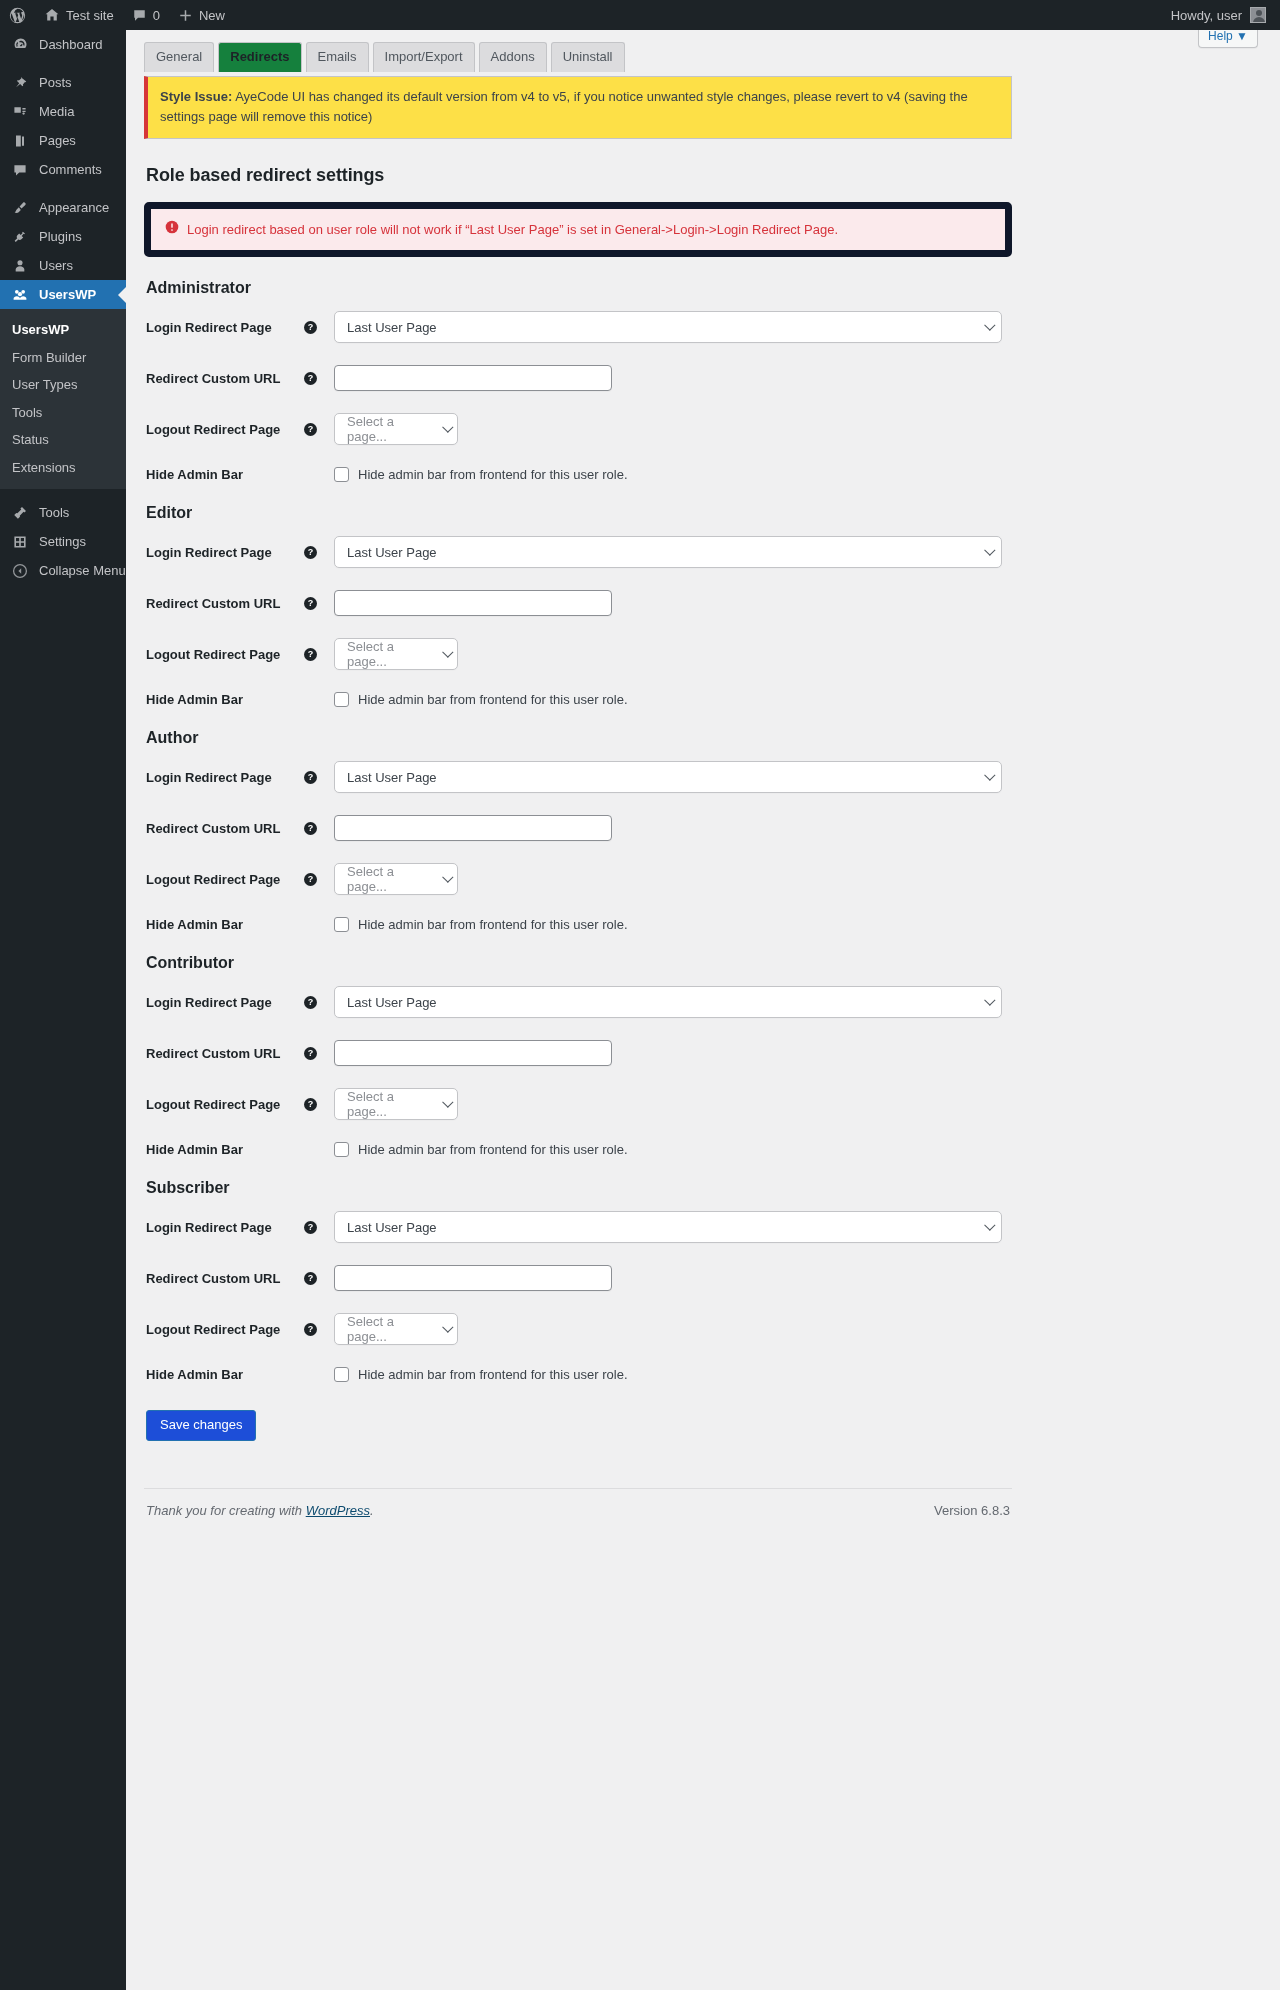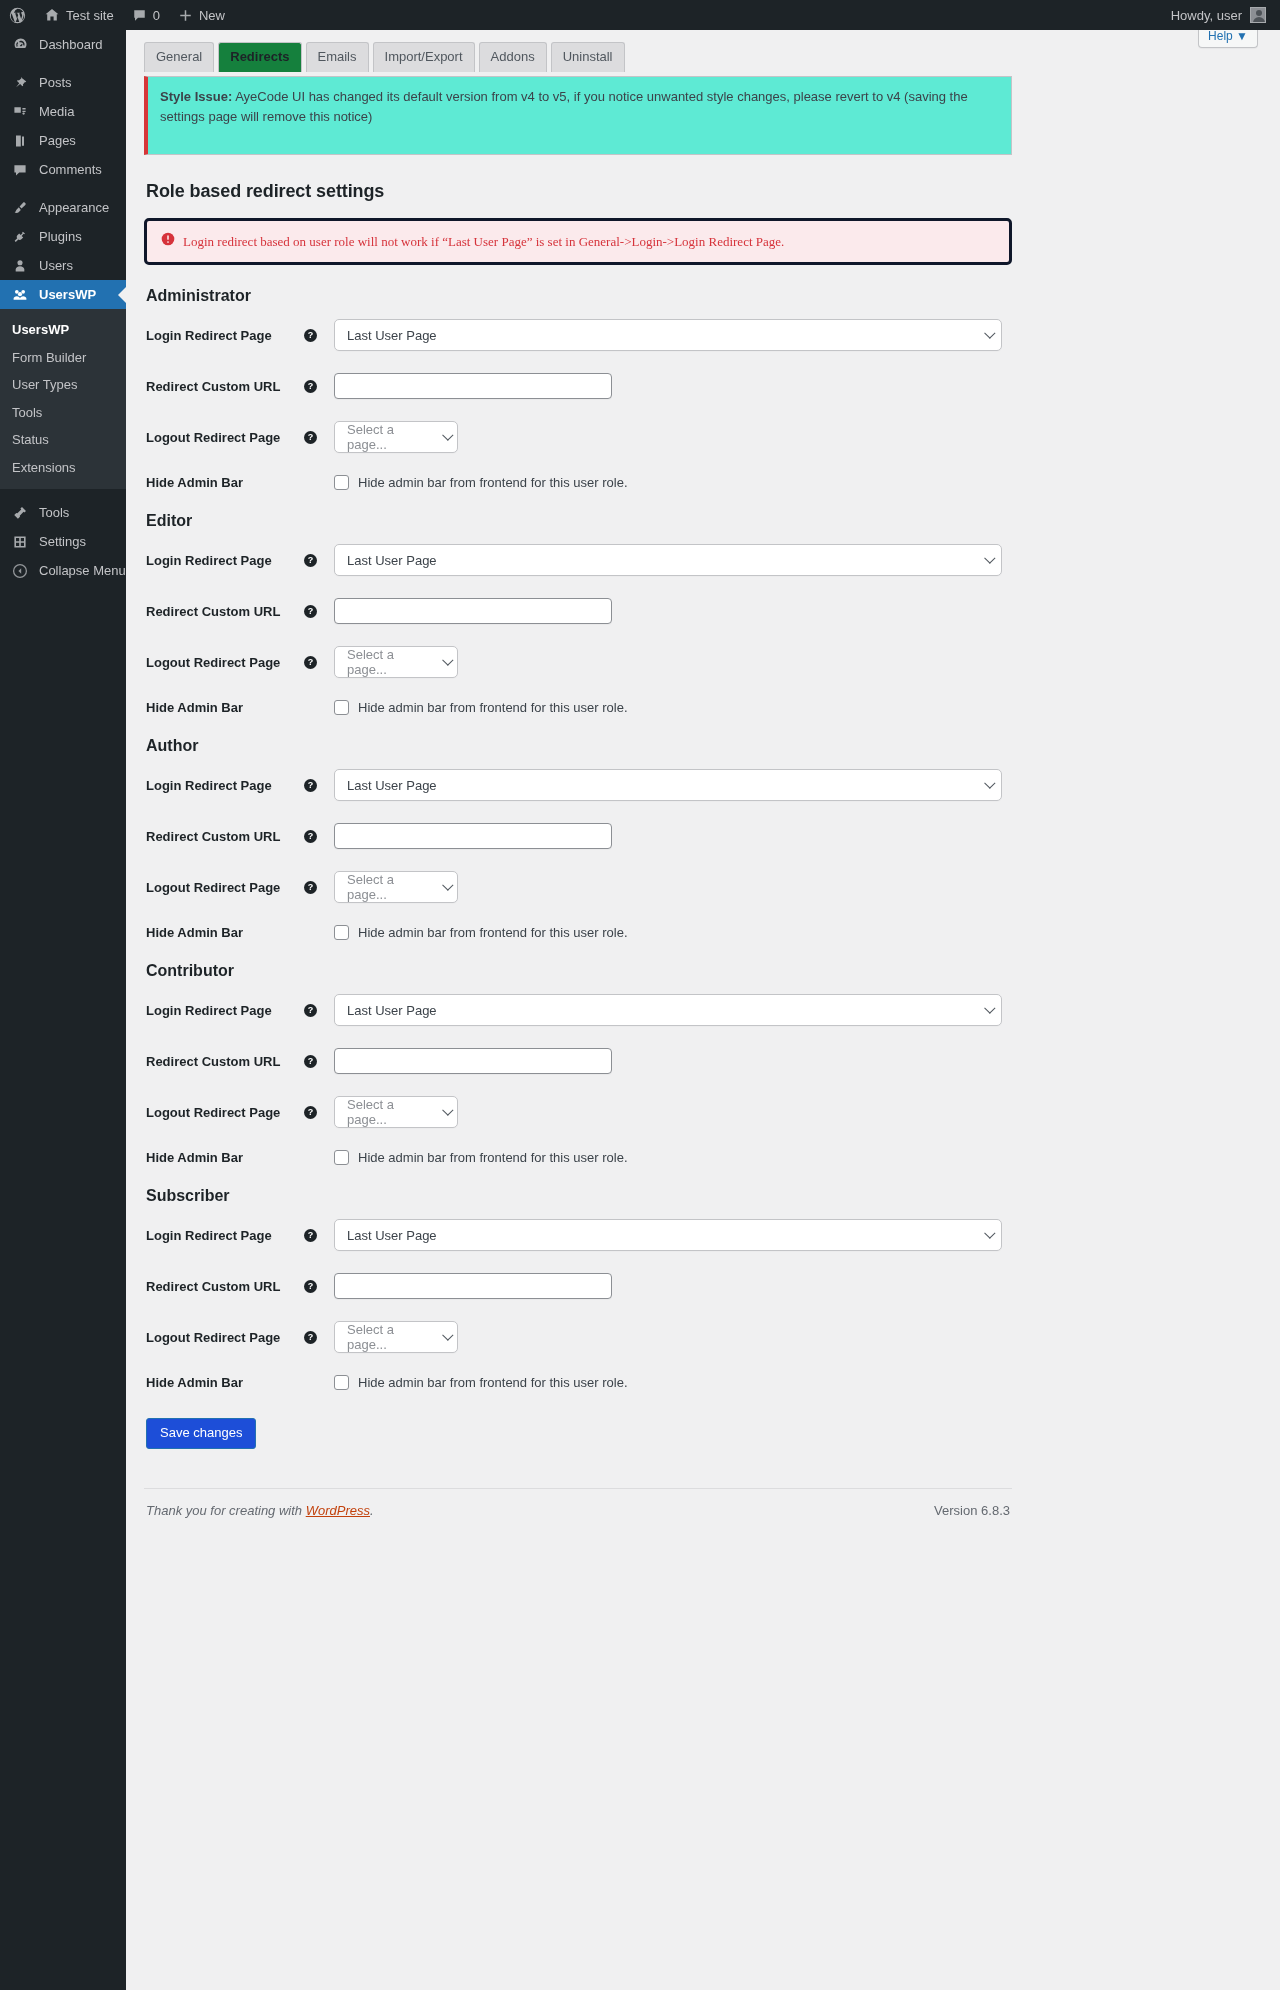--- a/index.html
+++ b/index.html
@@ -71,39 +71,39 @@
   }
   .tab.active{ background:#15803d; color:#1d2327; font-weight:700; border-color:#c3c4c7; }
 
   .panel{
     position:absolute; left:18px; top:46px; width:868px;
     background:#f0f0f1;
   }
 
   
   .notice{
-    background:#5eead4; border:1px solid #c3c4c7; border-left:4px solid #d63638;
-    padding:10px 12px 28px; margin:0 0 0 0;
+    background:#fde047; border:1px solid #c3c4c7; border-left:4px solid #d63638;
+    padding:10px 12px 12px; margin:0 0 0 0;
     font-size:13px; color:#3c434a; line-height:1.5;
   }
   .notice .btn{
     display:inline-block; margin-top:9px; background:#2271b1; color:#fff;
     border:1px solid #2271b1; border-radius:3px; padding:5px 11px; font-size:13px;
     line-height:1.2;
   }
 
   .sect-title{
     font-size:18px; font-weight:700; color:#1d2327;
     margin:26px 0 16px 2px; letter-spacing:-.1px;
   }
 
   .alert-danger{
-    background:#fbeaec; border:3px solid #0f172a; border-radius:5px;
+    background:#fbeaec; border:7px solid #0f172a; border-radius:5px;
     padding:11px 14px; color:#d6333b; font-size:13px; line-height:1.4;
-    display:flex; align-items:center; gap:8px; margin-bottom:14px;font-family:Liberation Serif, serif;
+    display:flex; align-items:center; gap:8px; margin-bottom:14px;
   }
   .alert-danger .ic{ flex:0 0 auto; }
 
   .role-title{
     font-size:16px; font-weight:700; color:#1d2327;
     margin:22px 0 14px 2px;
   }
 
   .frow{ display:flex; align-items:center; margin-bottom:22px; }
   .flabel{
@@ -149,21 +149,21 @@
     display:inline-block; background:#1d4ed8; border:1px solid #2271b1; color:#fff;
     border-radius:3px; padding:6px 13px; font-size:13px; line-height:1.3;
   }
 
   .footer{
     position:absolute; left:18px; top:1500px; width:868px;
     border-top:1px solid #dcdcde; padding:14px 2px 0 2px;
     display:flex; justify-content:space-between; align-items:center;
     font-size:13px; color:#646970; font-style:italic;
   }
-  .footer a{ color:#c2410c; font-style:italic; }
+  .footer a{ color:#0c4a6e; font-style:italic; }
   .footer .ver{ font-style:normal; }
 </style>
 </head>
 <body>
 
 <div id="adminbar">
   <div class="ab-item">
     <span>
       <svg width="17" height="17" viewBox="0 0 20 20" fill="#a7aaad">
           <path d="M10 1a9 9 0 100 18 9 9 0 000-18zm0 1.2a7.8 7.8 0 016.6 3.6h-1.3c-.6 0-1 .5-1 1.1 0 .5.3.9.6 1.4.2.4.5 1 .5 1.7 0 .5-.2 1.2-.5 2l-.6 2.1-2.3-6.8c.4 0 .7-.06.7-.06.35-.04.3-.56-.04-.54 0 0-1 .08-1.7.08-.6 0-1.7-.08-1.7-.08-.34-.02-.38.52-.04.54 0 0 .33.04.63.06l.9 2.5-1.3 3.9-2.2-6.4c.4 0 .7-.06.7-.06.35-.04.3-.56-.04-.54 0 0-1 .08-1.7.08h-.4A7.8 7.8 0 0110 2.2zM3 7.3l3.9 10.6A7.8 7.8 0 013 7.3zm7.2 5l1.9 5.2a7.8 7.8 0 01-4.2-.2l2.3-5zm4.9 4.3l1.9-5.5c.35-.9.47-1.6.47-2.2v-.4a7.8 7.8 0 01-2.4 8.1z"></path>

